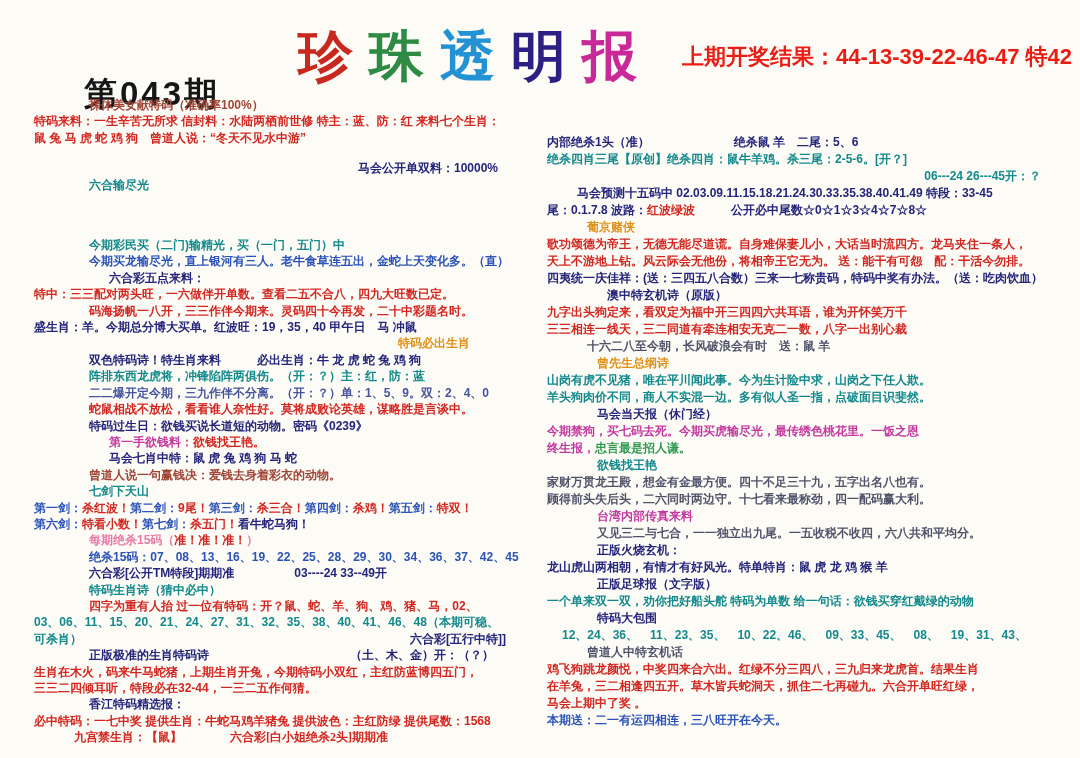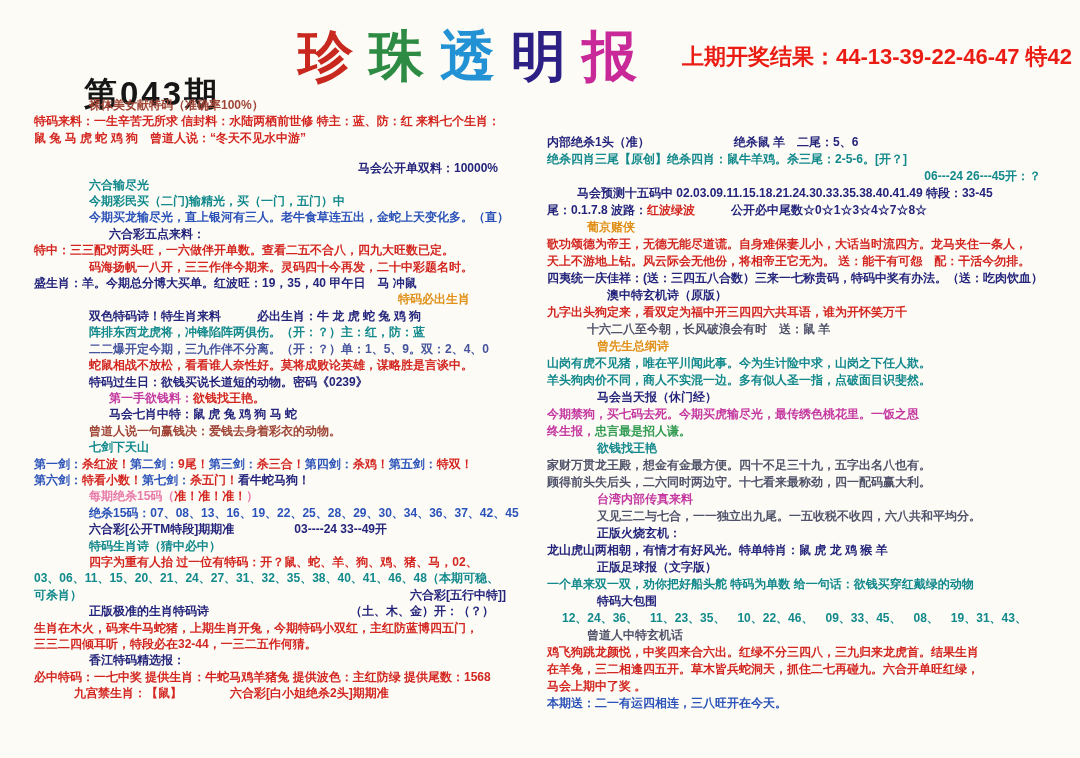--- a/index.html
+++ b/index.html
@@ -54,21 +54,21 @@
     </div>
 
   <div class="result">上期开奖结果：44-13-39-22-46-47 特42</div>
 
   <div class="col col-left">
       <div class="ln" style="padding-left: 55px;"><span class="c-maroon">裸体美女献特码（准确率100%）</span></div>
       <div class="ln"><span class="c-red">特码来料：一生辛苦无所求 信封料：水陆两栖前世修 特主：蓝、防：红 来料七个生肖：</span></div>
       <div class="ln"><span class="c-red">鼠 兔 马 虎 蛇 鸡 狗　曾道人说：“冬天不见水中游”</span></div>
       <div class="ln r" style="padding-right: 8px; margin-top: 14px;"><span class="c-navy">马会公开单双料：10000%</span></div>
       <div class="ln" style="padding-left: 55px;"><span class="c-teal">六合输尽光</span></div>
-      <div class="ln" style="padding-left: 55px;"><span class="c-teal">今期彩民买（二门)输精光，买（一门，五门）中</span></div>
+      <div class="ln" style="padding-left: 55px; margin-top: 44px;"><span class="c-teal">今期彩民买（二门)输精光，买（一门，五门）中</span></div>
       <div class="ln" style="padding-left: 55px;"><span class="c-blue">今期买龙输尽光，直上银河有三人。老牛食草连五出，金蛇上天变化多。（直）</span></div>
       <div class="ln b" style="padding-left: 75px;"><span class="c-navy">六合彩五点来料：</span></div>
       <div class="ln"><span class="c-red">特中：三三配对两头旺，一六做伴开单数。查看二五不合八，四九大旺数已定。</span></div>
       <div class="ln" style="padding-left: 55px;"><span class="c-red">码海扬帆一八开，三三作伴今期来。灵码四十今再发，二十中彩题名时。</span></div>
       <div class="ln"><span class="c-navy">盛生肖：羊。今期总分博大买单。红波旺：19，35，40 甲午日　马 冲鼠</span></div>
       <div class="ln r" style="padding-right: 36px;"><span class="c-orange">特码必出生肖</span></div>
       <div class="ln b" style="padding-left: 55px;"><span class="c-navy">双色特码诗！特生肖来料</span><span class="c-navy">　　　</span><span class="c-navy">必出生肖：牛 龙 虎 蛇 兔 鸡 狗</span></div>
       <div class="ln" style="padding-left: 55px;"><span class="c-teal">阵排东西龙虎将，冲锋陷阵两俱伤。（开：？）主：红，防：蓝</span></div>
       <div class="ln" style="padding-left: 55px;"><span class="c-slate">二二爆开定今期，三九作伴不分离。（开：？）单：1、5、9。双：2、4、0</span></div>
       <div class="ln" style="padding-left: 55px;"><span class="c-red">蛇鼠相战不放松，看看谁人奈性好。莫将成败论英雄，谋略胜是言谈中。</span></div>
@@ -84,35 +84,36 @@
       <div class="ln b" style="padding-left: 55px;"><span class="c-navy">六合彩[公开TM特段]期期准</span><span class="c-navy">　　　　　</span><span class="c-navy">03----24 33--49开</span></div>
       <div class="ln" style="padding-left: 55px;"><span class="c-teal">特码生肖诗（猜中必中）</span></div>
       <div class="ln" style="padding-left: 55px;"><span class="c-red">四字为重有人抬 过一位有特码：开？鼠、蛇、羊、狗、鸡、猪、马，02、</span></div>
       <div class="ln"><span class="c-teal">03、06、11、15、20、21、24、27、31、32、35、38、40、41、46、48（本期可稳、</span></div>
       <div class="ln"><span class="c-teal">可杀肖）</span><span class="fill"></span><span class="c-navy">六合彩[五行中特]]</span></div>
       <div class="ln b" style="padding-left: 55px;"><span class="c-navy">正版极准的生肖特码诗</span><span class="fill"></span><span class="c-navy">（土、木、金）开：（？）　</span></div>
       <div class="ln"><span class="c-red">生肖在木火，码来牛马蛇猪，上期生肖开兔，今期特码小双红，主红防蓝博四五门，</span></div>
       <div class="ln"><span class="c-red">三三二四倾耳听，特段必在32-44，一三二五作何猜。</span></div>
       <div class="ln b" style="padding-left: 55px;"><span class="c-navy">香江特码精选报：</span></div>
       <div class="ln"><span class="c-red">必中特码：一七中奖 提供生肖：牛蛇马鸡羊猪兔 提供波色：主红防绿 提供尾数：1568</span></div>
-      <div class="ln" style="padding-left: 40px;"><span class="c-red">九宫禁生肖：【鼠】</span><span class="c-red">　　　　</span><span class="c-red">六合彩[白小姐绝杀2头]期期准</span></div>
+      <div class="ln" style="padding-left: 40px; font-family: Liberation Serif, serif;"><span class="c-red">九宫禁生肖：【鼠】</span><span class="c-red">　　　　</span><span class="c-red">六合彩[白小姐绝杀2头]期期准</span></div>
     </div>
 
   <div class="col col-right">
       <div class="ln"><span class="c-navy">内部绝杀1头（准）</span><span class="c-navy">　　　　　　　</span><span class="c-navy">绝杀鼠 羊　二尾：5、6</span></div>
       <div class="ln"><span class="c-teal">绝杀四肖三尾【原创】绝杀四肖：鼠牛羊鸡。杀三尾：2-5-6。[开？]</span></div>
       <div class="ln r" style="padding-right: 12px; align-items: flex-end;"><span class="c-teal">06---24 26---45开：？</span></div>
       <div class="ln" style="padding-left: 30px;"><span class="c-navy">马会预测十五码中 02.03.09.11.15.18.21.24.30.33.35.38.40.41.49 特段：33-45</span></div>
       <div class="ln"><span class="c-navy">尾：0.1.7.8 波路：</span><span class="c-red">红波绿波</span><span class="c-navy">　　　公开必中尾数☆0☆1☆3☆4☆7☆8☆</span></div>
       <div class="ln" style="padding-left: 40px;"><span class="c-orange">葡京赌侠</span></div>
       <div class="ln"><span class="c-red">歌功颂德为帝王，无德无能尽道谎。自身难保妻儿小，大话当时流四方。龙马夹住一条人，</span></div>
       <div class="ln"><span class="c-red">天上不游地上钻。风云际会无他份，将相帝王它无为。 送：能干有可怨　配：干活今勿排。</span></div>
       <div class="ln"><span class="c-navy">四夷统一庆佳祥：(送：三四五八合数）三来一七称贵码，特码中奖有办法。（送：吃肉饮血）</span></div>
       <div class="ln" style="padding-left: 60px;"><span class="c-navy">澳中特玄机诗（原版）</span></div>
       <div class="ln"><span class="c-red">九字出头狗定来，看双定为福中开三四四六共耳语，谁为开怀笑万千</span></div>
+      <div class="ln"><span class="c-red">三三相连一线天，三二同道有牵连相安无克二一数，八字一出别心裁</span></div>
       <div class="ln" style="padding-left: 40px;"><span class="c-gray">十六二八至今朝，长风破浪会有时　送：鼠 羊</span></div>
       <div class="ln" style="padding-left: 50px;"><span class="c-orange">曾先生总纲诗</span></div>
       <div class="ln"><span class="c-teal">山岗有虎不见猪，唯在平川闻此事。今为生计险中求，山岗之下任人欺。</span></div>
       <div class="ln"><span class="c-teal">羊头狗肉价不同，商人不实混一边。多有似人圣一指，点破面目识斐然。</span></div>
       <div class="ln" style="padding-left: 50px;"><span class="c-navy">马会当天报（休门经）</span></div>
       <div class="ln"><span class="c-magenta">今期禁狗，买七码去死。今期买虎输尽光，最传绣色桃花里。一饭之恩</span></div>
       <div class="ln"><span class="c-magenta">终生报，</span><span class="c-green">忠言最是招人谦。</span></div>
       <div class="ln" style="padding-left: 50px;"><span class="c-teal">欲钱找王艳</span></div>
       <div class="ln"><span class="c-gray">家财万贯龙王殿，想金有金最方便。四十不足三十九，五字出名八也有。</span></div>
       <div class="ln"><span class="c-gray">顾得前头失后头，二六同时两边守。十七看来最称劲，四一配码赢大利。</span></div>

